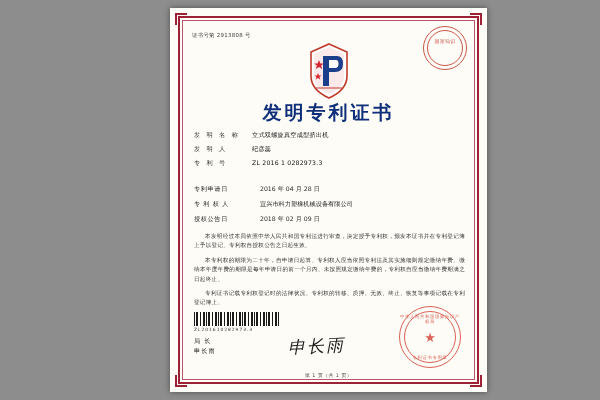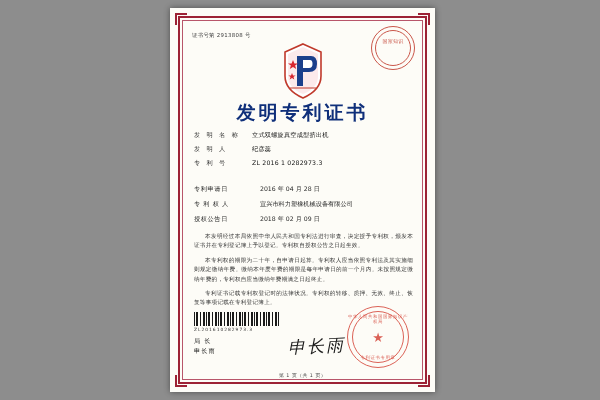--- a/index.html
+++ b/index.html
@@ -2,21 +2,21 @@
 <html><head>
 <meta charset="utf-8">
 <style>
   html,body{margin:0;padding:0;}
   body{
     width:600px;height:400px;overflow:hidden;
     background:#8d8d8d;
     font-family:"DejaVu Sans","Liberation Sans",sans-serif;
   }
   .page{
-    position:absolute;left:170px;top:8px;width:265px;height:384px;
+    position:absolute;left:170px;top:8px;width:317px;height:384px;
     background:#fdfcf7;
     box-shadow:0 0 6px rgba(0,0,0,.45);
     overflow:hidden;
   }
   
   .frame-outer{
     position:absolute;left:8px;top:8px;right:8px;bottom:8px;
     border:2px solid #9d2235;
   }
   .frame-inner{

